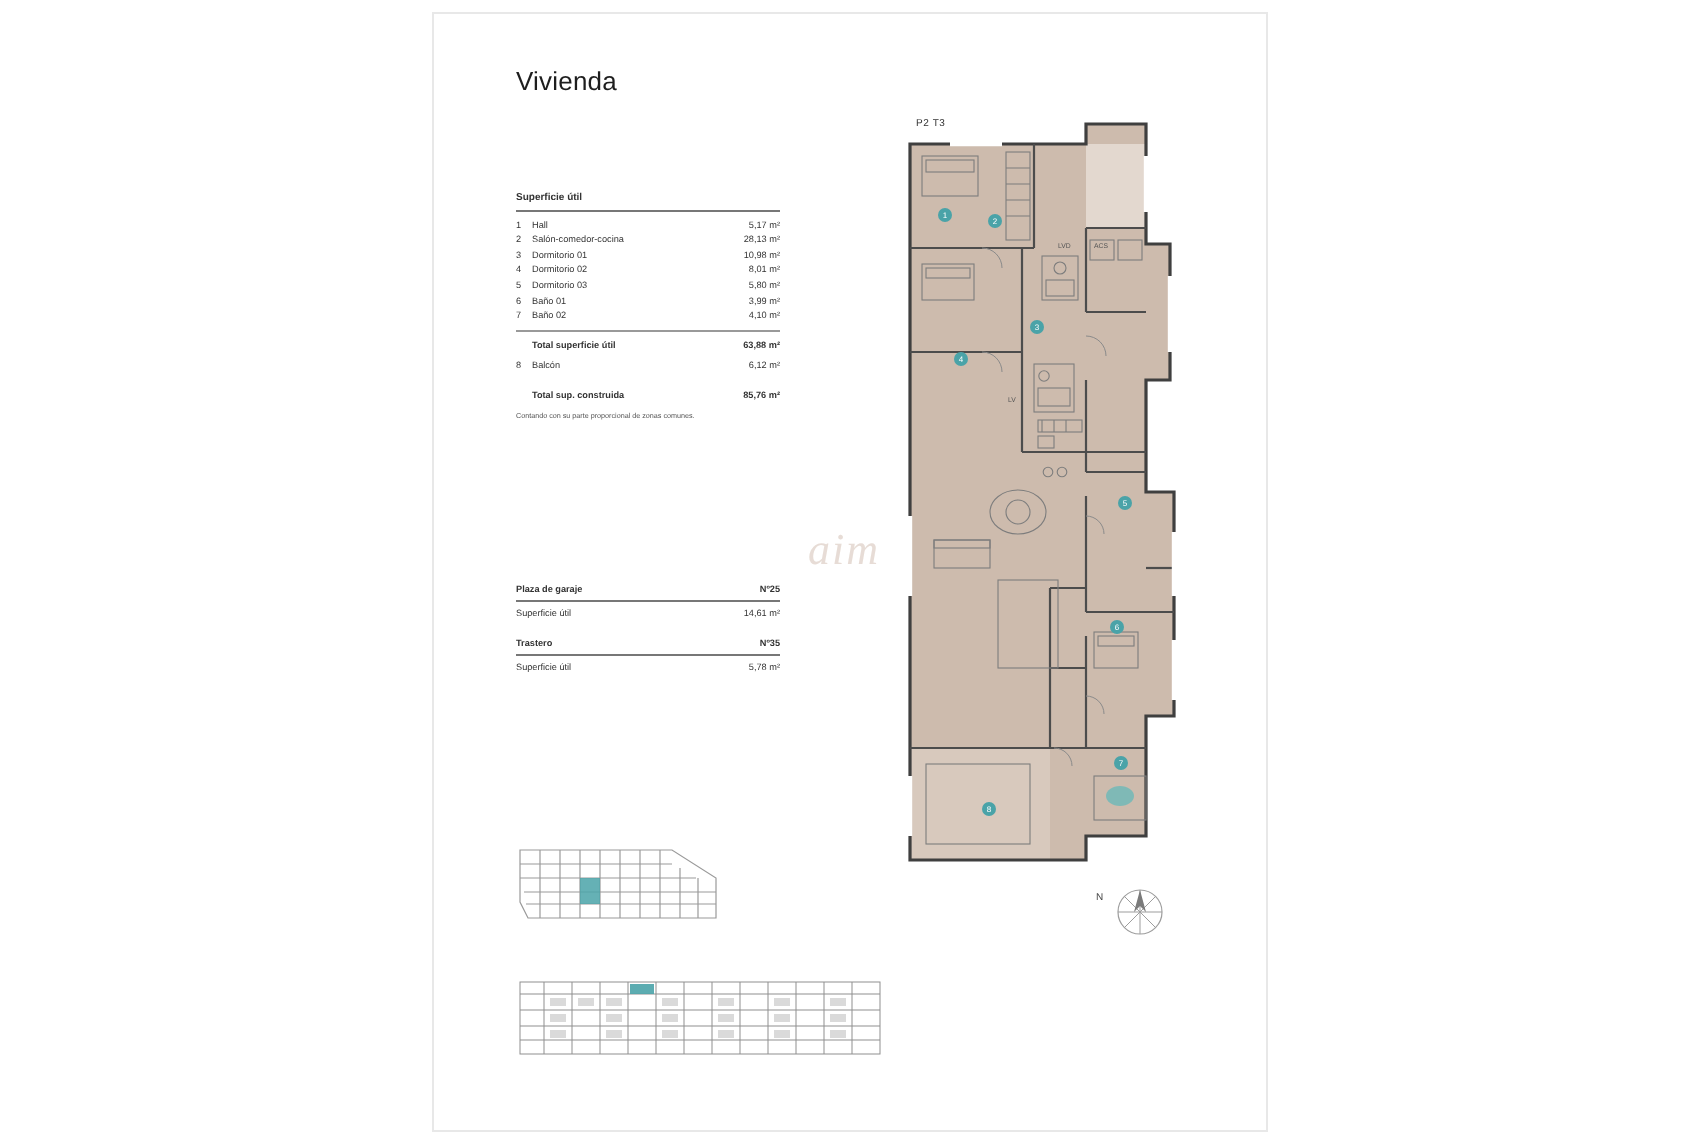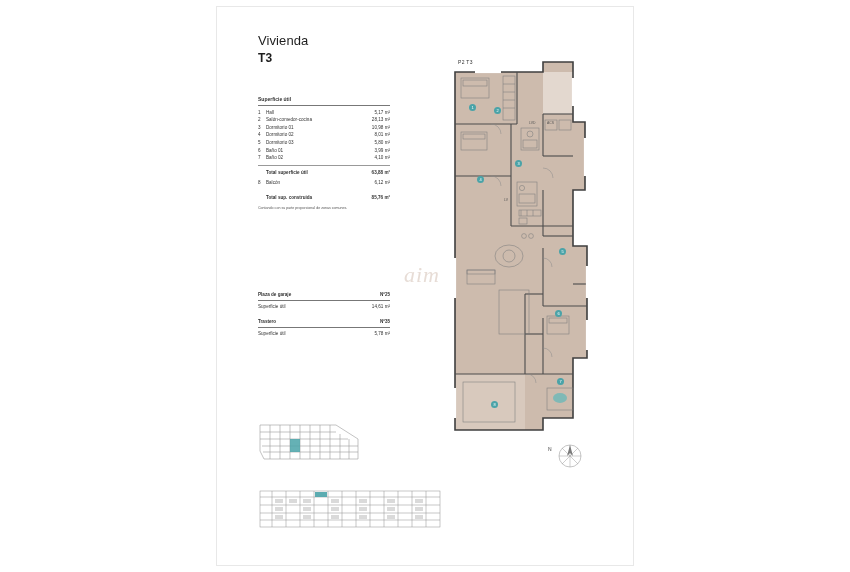--- a/index.html
+++ b/index.html
@@ -199,21 +199,20 @@
 </style>
 </head>
 <body>
 
 <div id="sheet">
 
   <div class="page-frame"></div>
 
   <div class="title-block">
     <div class="title-line">Vivienda</div>
-    <div class="title-line t3">T3</div>
   </div>
 
   <div class="areas">
     <div class="hdr">Superficie útil</div>
 
     <div class="row">
       <span class="num">1</span>
       <span class="nm">Hall</span>
       <span class="val">5,17 m²</span>
     </div>

